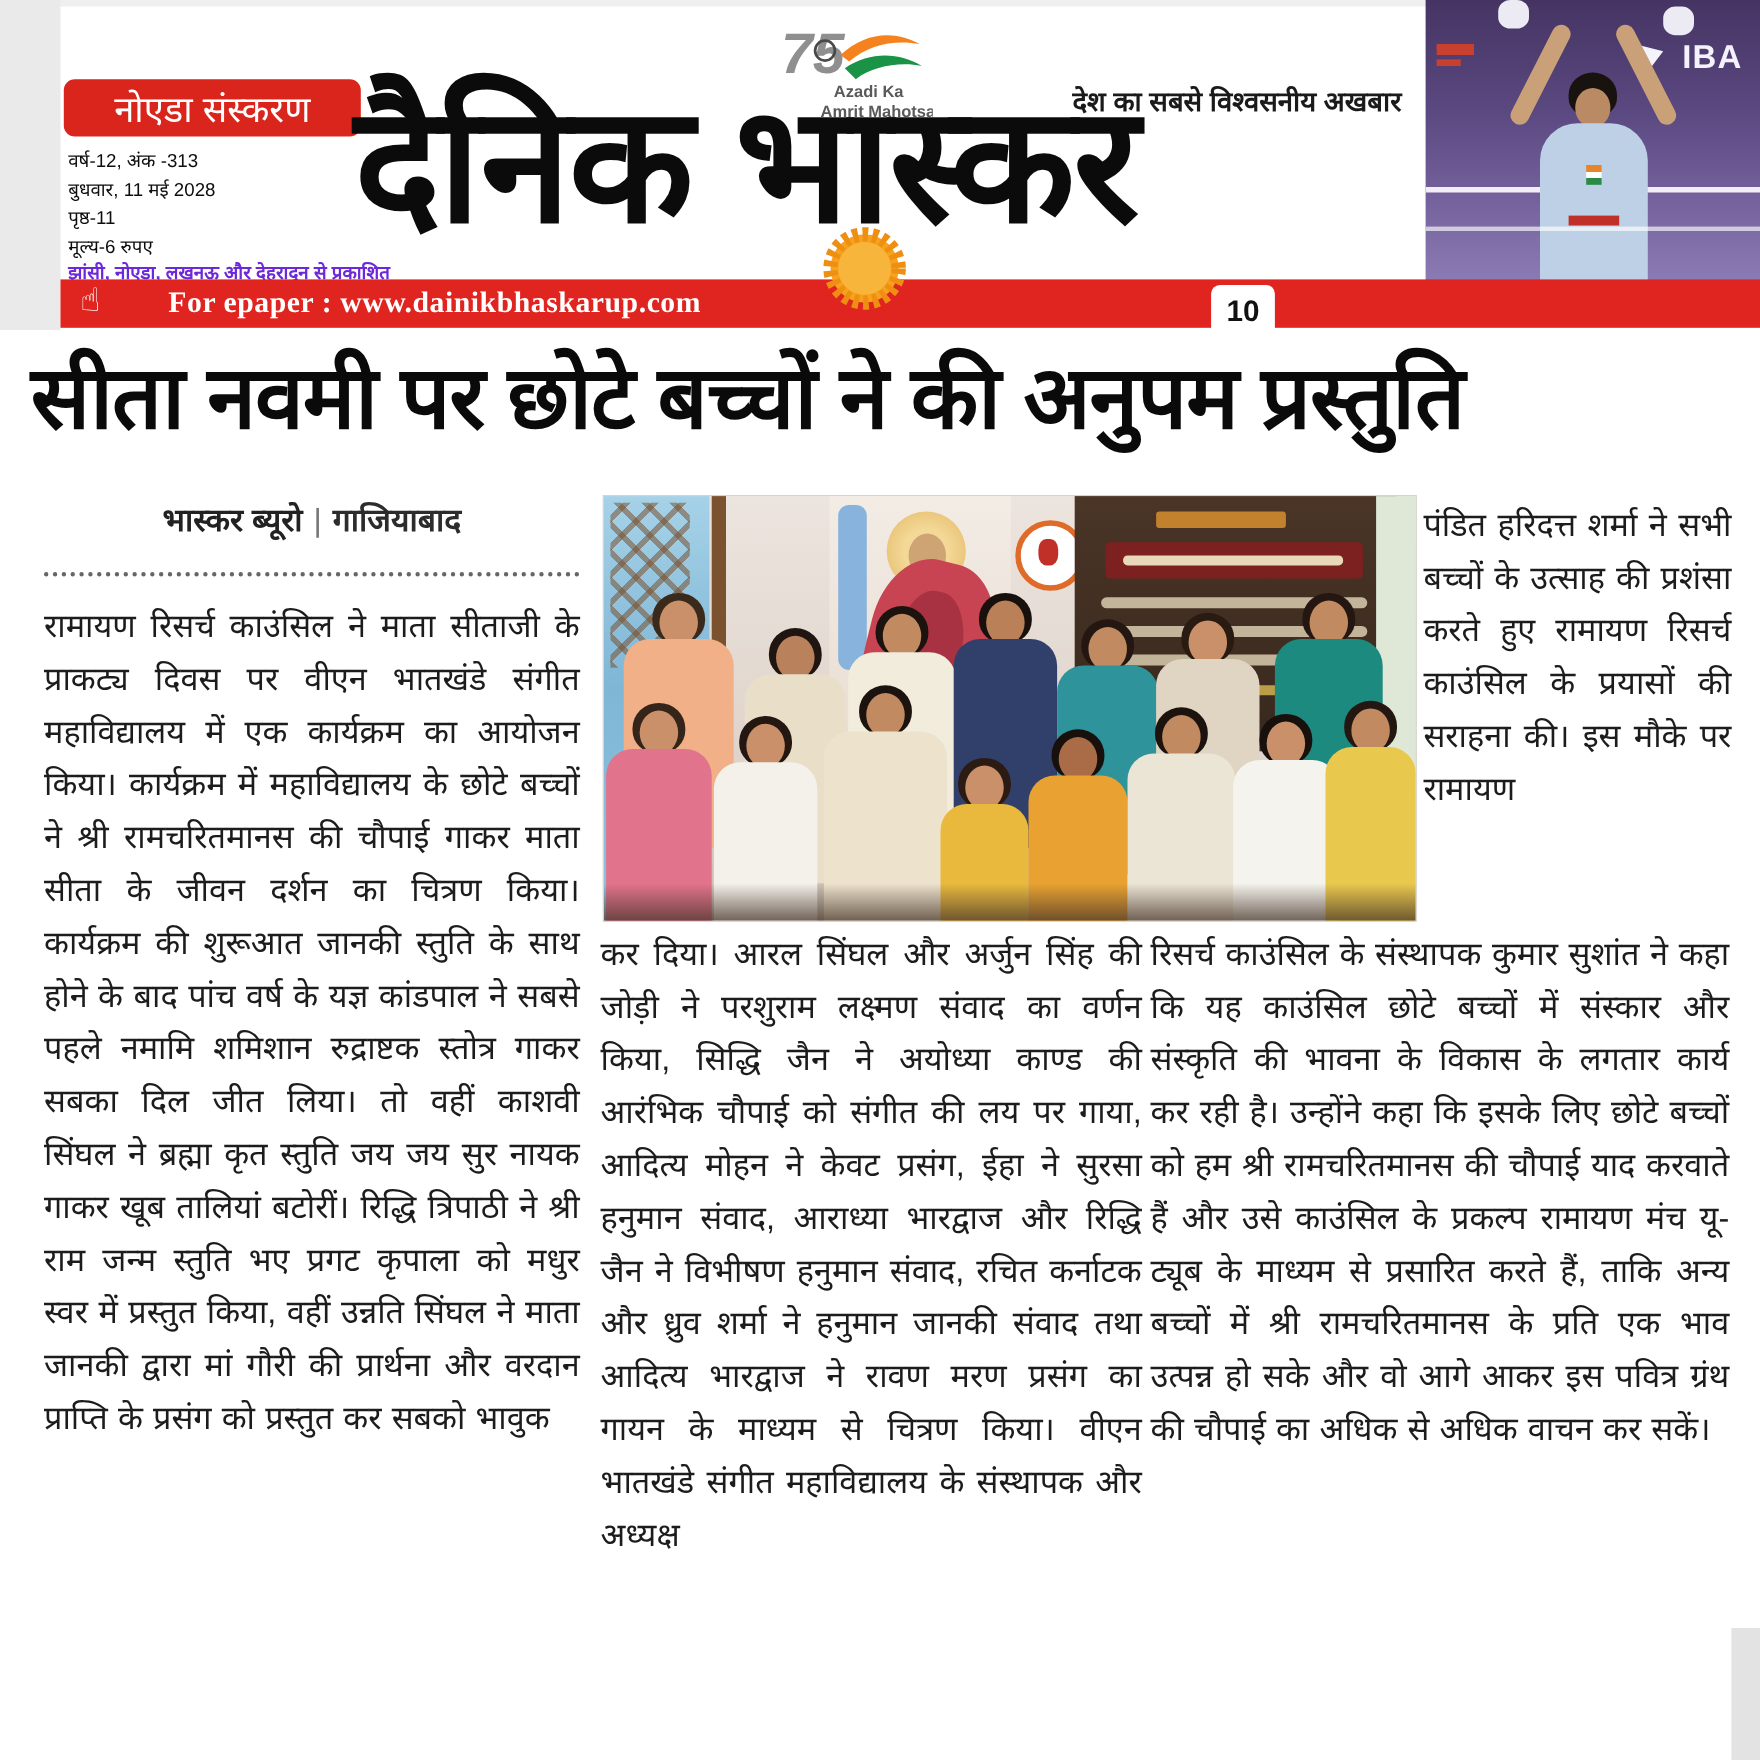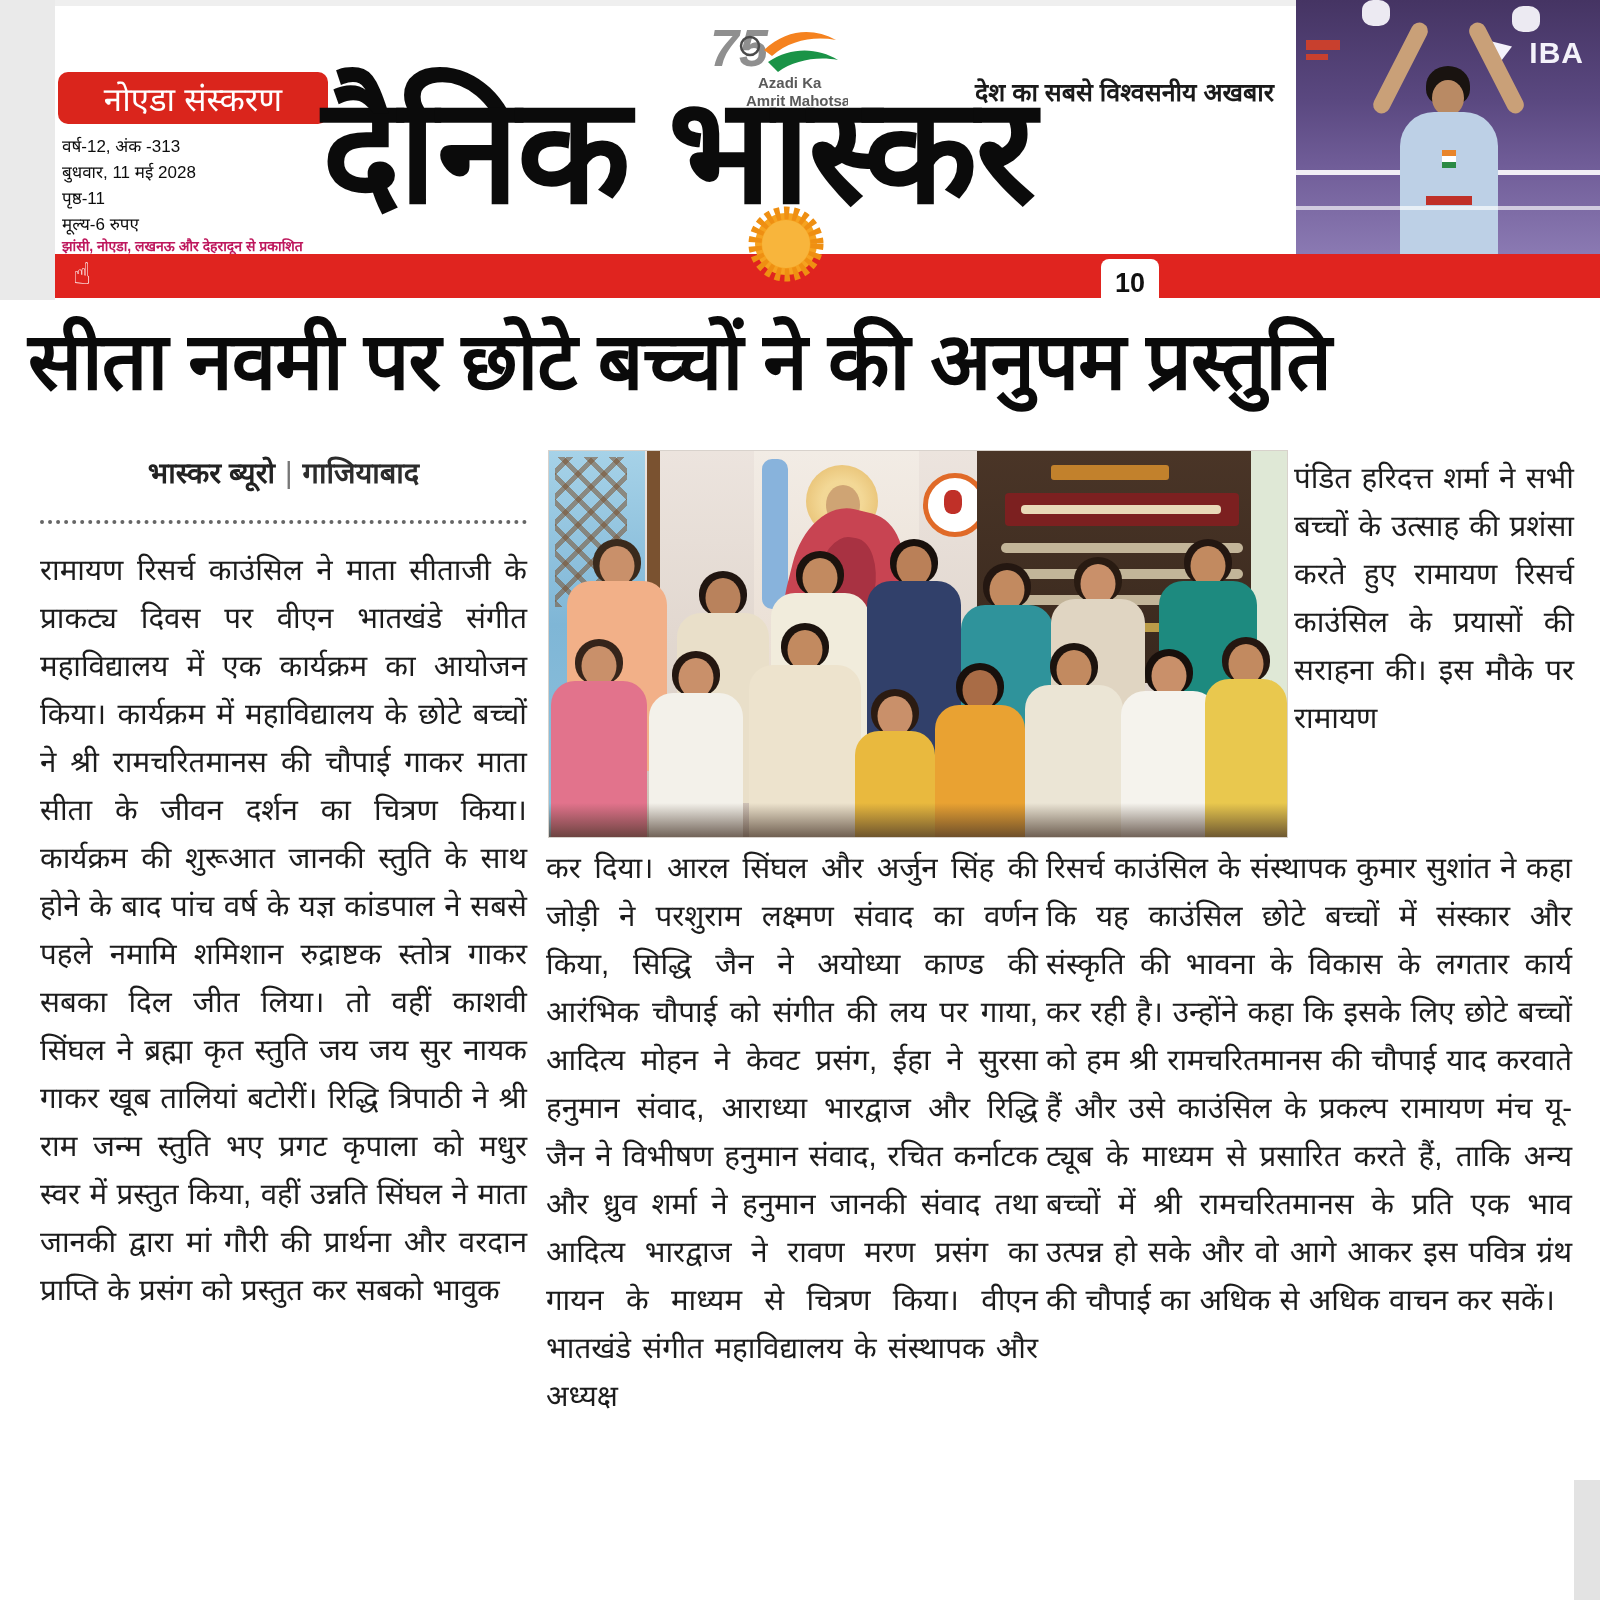--- a/index.html
+++ b/index.html
@@ -10,21 +10,21 @@
   .abs{position:absolute;}
   
   .gutter-left{left:0;top:0;width:55px;height:300px;background:#eaeaea;}
   .gutter-top{left:0;top:0;width:100%;height:6px;background:#efefef;}
   .corner-strip{right:0;bottom:0;width:26px;height:120px;background:#e3e3e3;}
   
   .edition-box{left:58px;top:72px;width:270px;height:52px;background:#da251c;border-radius:10px;
     display:flex;align-items:center;justify-content:center;}
   .edition-box span{color:#fff;font-weight:400;font-size:33px;white-space:nowrap;}
   .issue-lines{left:62px;top:134px;width:270px;font-weight:400;font-size:17px;line-height:26px;color:#0d0d0d;}
-  .publish-line{left:62px;top:236px;width:290px;font-size:14px;color:#be185d;font-weight:700;white-space:nowrap;}
+  .publish-line{left:62px;top:236px;width:290px;font-size:17px;color:#6d28d9;font-weight:700;white-space:nowrap;}
   .brand{left:322px;top:48px;width:966px;height:205px;font-size:148px;line-height:205px;
     font-weight:900;color:#0b0b0b;white-space:nowrap;z-index:4;letter-spacing:-2px;}
   .tagline{left:975px;top:74px;width:312px;font-size:25px;font-weight:800;color:#1a1a1a;white-space:nowrap;z-index:5;}
   .amrit{left:688px;top:10px;width:160px;height:104px;z-index:6;}
   
   .sun{left:740px;top:198px;width:92px;height:92px;z-index:3;}
   
   .redbar{left:55px;top:254px;width:1545px;height:44px;background:#e0241f;z-index:2;}
   .hand-icon{position:absolute;left:18px;top:2px;color:#fff;font-size:30px;}
   .epaper-text{position:absolute;left:98px;top:6px;color:#fff;font-weight:700;font-size:27px;
@@ -163,20 +163,21 @@
   <div class="boxer-face"></div>
   <div class="rope1"></div>
   <div class="boxer-torso"></div>
   <div class="boxer-flag"></div>
   <div class="rope2"></div>
   <div class="ring-red"></div>
 </div>
 
 <div class="abs redbar">
   <span class="hand-icon">☝</span>
+  <span class="epaper-text">For epaper : www.dainikbhaskarup.com</span>
   <span class="page-badge">10</span>
 </div>
 
 <div class="abs headline" style="transform-origin: left center; transform: scaleX(1);">सीता नवमी पर छोटे बच्चों ने की अनुपम प्रस्तुति</div>
 
 <div class="abs byline-row">
   <span class="byline-name">भास्कर ब्यूरो</span><span class="byline-sep">|</span><span class="byline-loc">गाजियाबाद</span>
 </div>
 <div class="abs dotted-rule"></div>
 

